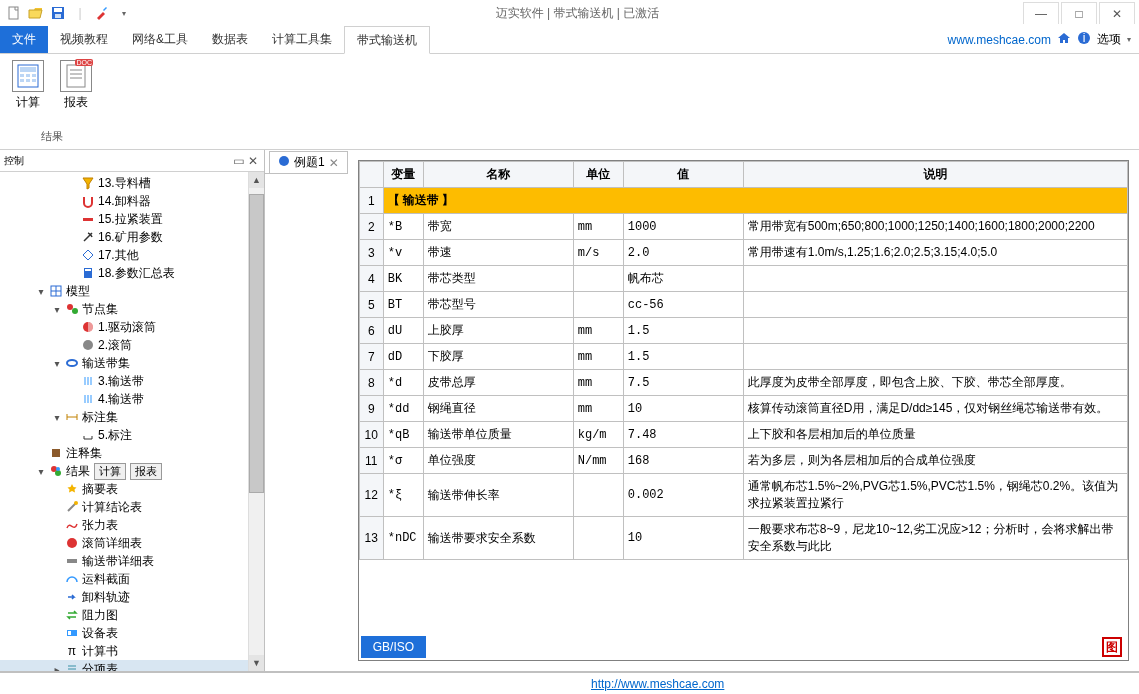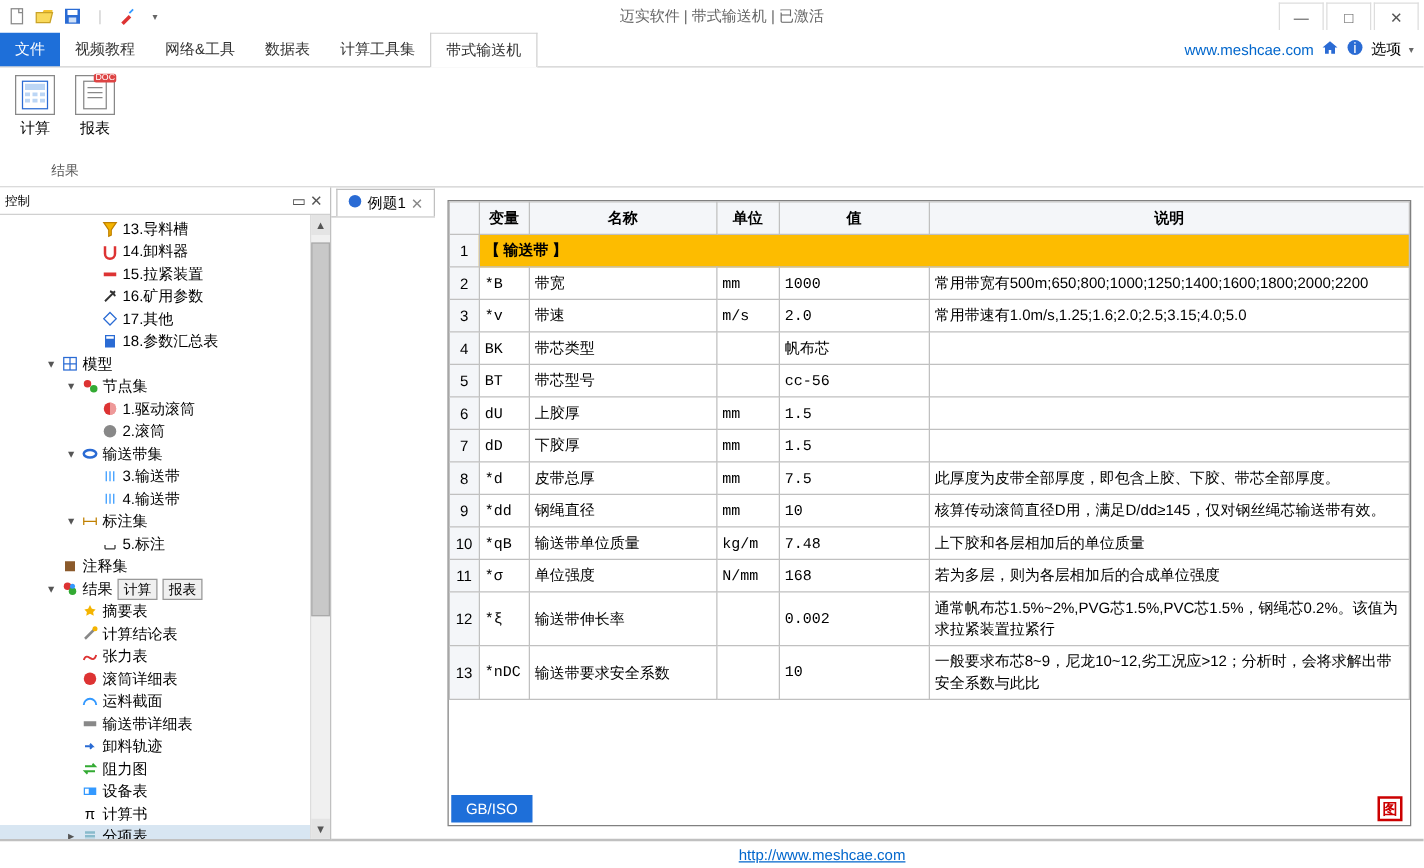--- a/index.html
+++ b/index.html
@@ -389,33 +389,33 @@
             <svg width="14" height="14">
               <circle cx="7" cy="7" r="5" fill="#d33"></circle>
             </svg>
           </span>
           <span class="tx">滚筒详细表</span>
         </div>
         <div class="tree-row" style="padding-left: 50px;">
           <span class="tw"></span>
           <span class="ic svgico">
             <svg width="14" height="14">
+              <rect x="2" y="5" width="10" height="4" fill="#888"></rect>
+            </svg>
+          </span>
+          <span class="tx">输送带详细表</span>
+        </div>
+        <div class="tree-row" style="padding-left: 50px;">
+          <span class="tw"></span>
+          <span class="ic svgico">
+            <svg width="14" height="14">
               <path d="M2 10a5 5 0 0110 0" fill="none" stroke="#39f" stroke-width="1.5"></path>
             </svg>
           </span>
           <span class="tx">运料截面</span>
-        </div>
-        <div class="tree-row" style="padding-left: 50px;">
-          <span class="tw"></span>
-          <span class="ic svgico">
-            <svg width="14" height="14">
-              <rect x="2" y="5" width="10" height="4" fill="#888"></rect>
-            </svg>
-          </span>
-          <span class="tx">输送带详细表</span>
         </div>
         <div class="tree-row" style="padding-left: 50px;">
           <span class="tw"></span>
           <span class="ic svgico">
             <svg width="14" height="14">
               <path d="M3 7h6l-2-2m2 2l-2 2" fill="none" stroke="#2a6bd4" stroke-width="1.5"></path>
             </svg>
           </span>
           <span class="tx">卸料轨迹</span>
         </div>

